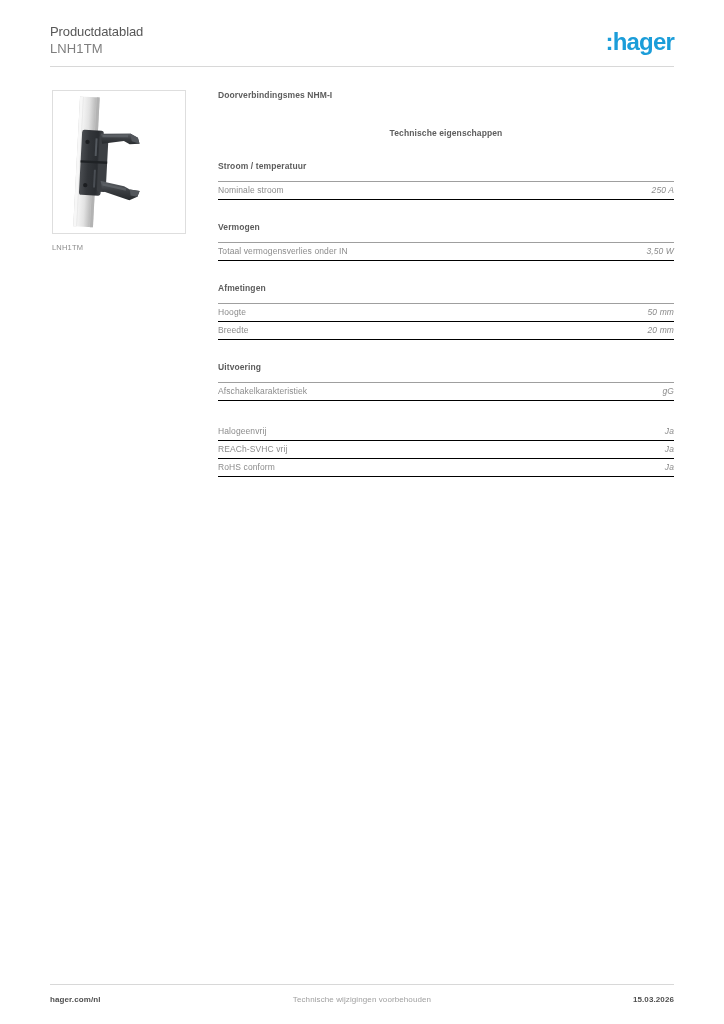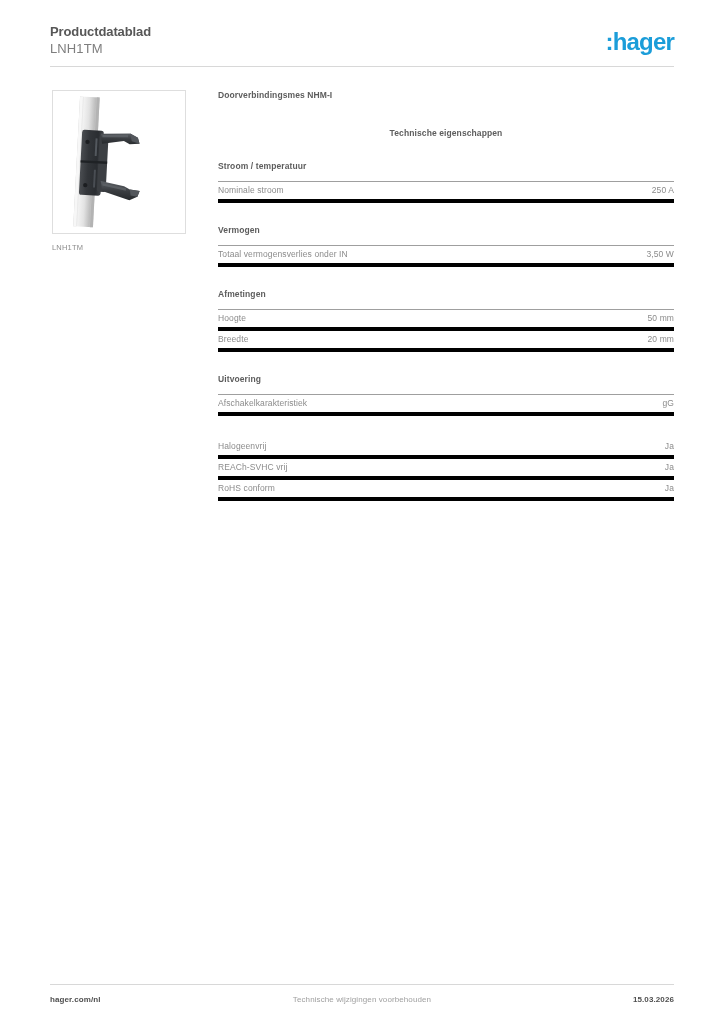--- a/index.html
+++ b/index.html
@@ -32,21 +32,21 @@
     width: 624px;
     height: 38px;
   }
   .header-titles {
     position: absolute;
     left: 0;
     top: 0;
   }
   .doc-title {
     font-size: 13px;
-    font-weight: bold;
+    font-weight: normal;
     color: #575757;
     line-height: 16px;
     letter-spacing: -0.1px;
   }
   .doc-subtitle {
     font-size: 13px;
     font-weight: normal;
     color: #7e7e7e;
     line-height: 17px;
     letter-spacing: 0.1px;
@@ -126,35 +126,36 @@
     color: #5d5d5d;
     letter-spacing: 0.1px;
     padding-bottom: 9px;
     border-bottom: 1px solid #9f9f9f;
     line-height: 11px;
   }
   .spec-row {
     display: flex;
     justify-content: space-between;
     align-items: baseline;
-    border-bottom: 4px solid #000000;
+    border-bottom: 1px solid #000000;
     padding: 3px 0 3px 0;
     font-size: 8.5px;
     line-height: 11px;
   }
   .spec-label {
     color: #8b8b8b;
     letter-spacing: 0.1px;
   }
   .spec-value {
     color: #8b8b8b;
     text-align: right;
     letter-spacing: 0.1px;
     white-space: nowrap;
     padding-left: 12px;
+    font-style: italic;
   }
 
   
   .footer-rule {
     position: absolute;
     left: 50px;
     top: 984px;
     width: 624px;
     height: 1px;
     background: #d8d8d8;

